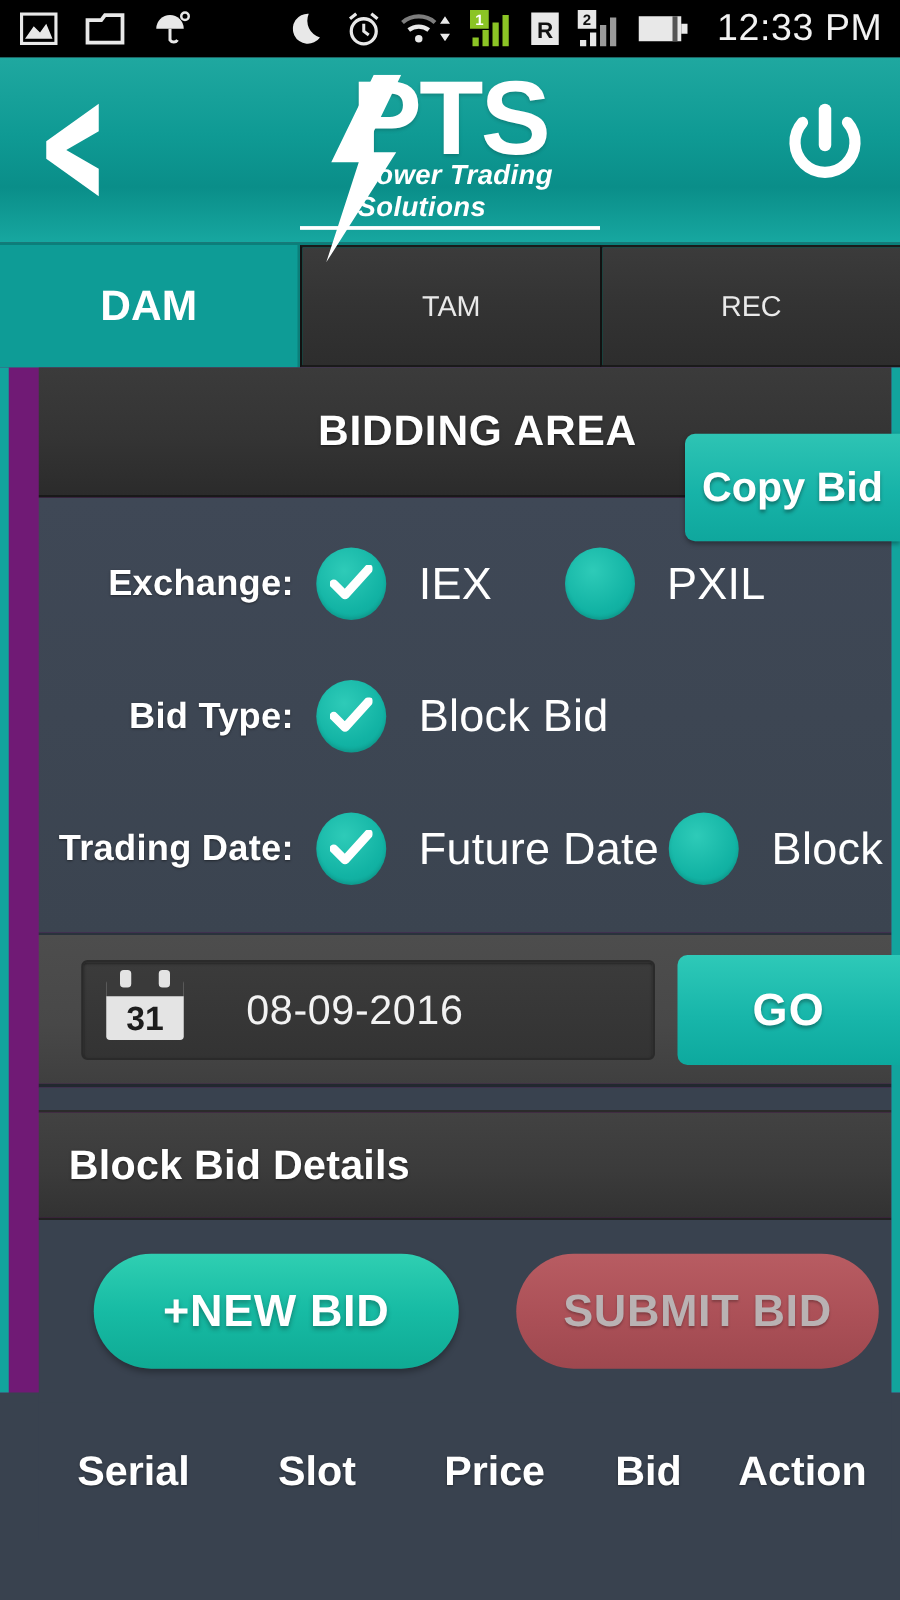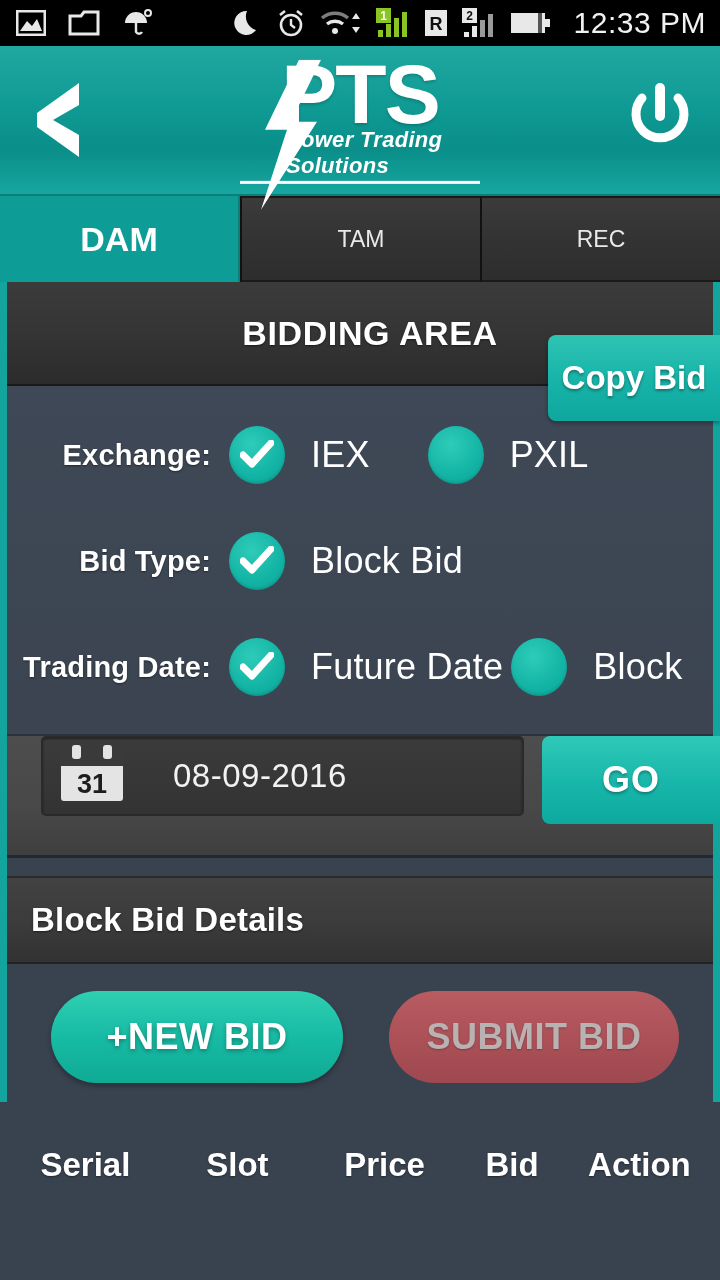--- a/index.html
+++ b/index.html
@@ -46,37 +46,37 @@
   .bolt { position: absolute; left: -34px; top: 4px; }
   .brand-sub {
     color: #fff; font-size: 22px; font-style: italic; font-weight: bold;
     letter-spacing: .3px; margin-top: -6px; padding-left: 46px;
     border-bottom: 3px solid #fff; padding-bottom: 2px;
     font-family: "Liberation Sans", sans-serif;
   }
   .power-btn { width: 120px; display: flex; align-items: center; justify-content: center; }
 
   
-  .tabs { display: flex; height: 86px; background: #14b8a6; }
+  .tabs { display: flex; height: 98px; background: #14b8a6; }
   .tab {
     flex: 1; display: flex; align-items: center; justify-content: center;
     font-size: 23px; color: #e9e9e9;
     background: linear-gradient(180deg,#3b3b3b 0%, #333 50%, #2d2d2d 100%);
     border-left: 2px solid #111; border-top: 2px solid #1a1a1a; border-bottom: 2px solid #1a1a1a;
   }
   .tab.first { border-left: none; }
   .tab.active {
     background: #0e9c96; color: #fff; font-weight: bold; font-size: 34px;
     border-top: none; border-bottom: none; border-right: 2px solid #0b7f7a;
   }
 
   
   .frame {
     border-left: 7px solid #12a49d; border-right: 7px solid #12a49d;
-    height: 820px; background: #bef264; position: relative;
+    height: 820px; background: #701a75; position: relative; padding-left: 24px;
   }
 
   
   .bidbar {
     position: relative; height: 104px;
     background: linear-gradient(180deg,#3b3b3b 0%, #343434 55%, #2b2b2b 100%);
     border-bottom: 2px solid #191919;
     display: flex; align-items: center;
   }
   .bidbar-title {
@@ -110,21 +110,21 @@
     width: 56px; height: 58px; border-radius: 50%;
     background: radial-gradient(circle at 40% 32%, #2ecbb8 0%, #12b3a4 62%, #0ea496 100%);
     display: flex; align-items: center; justify-content: center; flex: none;
     box-shadow: inset 0 -2px 3px rgba(0,0,0,.12);
   }
   .opt-text { color: #fff; font-size: 36px; letter-spacing: .2px; white-space: nowrap; }
 
   
   .date-panel {
     background: linear-gradient(180deg,#4d4d4d 0%, #484848 60%, #3f3f3f 100%);
-    height: 122px; display: flex; align-items: flex-start; padding: 0 0 0 34px;
+    height: 122px; display: flex; align-items: center; padding: 0 0 0 34px;
     border-bottom: 3px solid #22282f;
   }
   .date-field {
     flex: 1; height: 80px; margin-right: 18px; display: flex; align-items: center;
     background: linear-gradient(180deg,#3b3b3b 0%, #333 100%);
     border: 2px solid #2a2a2a; border-radius: 5px;
     box-shadow: inset 0 1px 2px rgba(0,0,0,.45);
   }
   .cal-icon { margin-left: 12px; flex: none; }
   .date-value {

